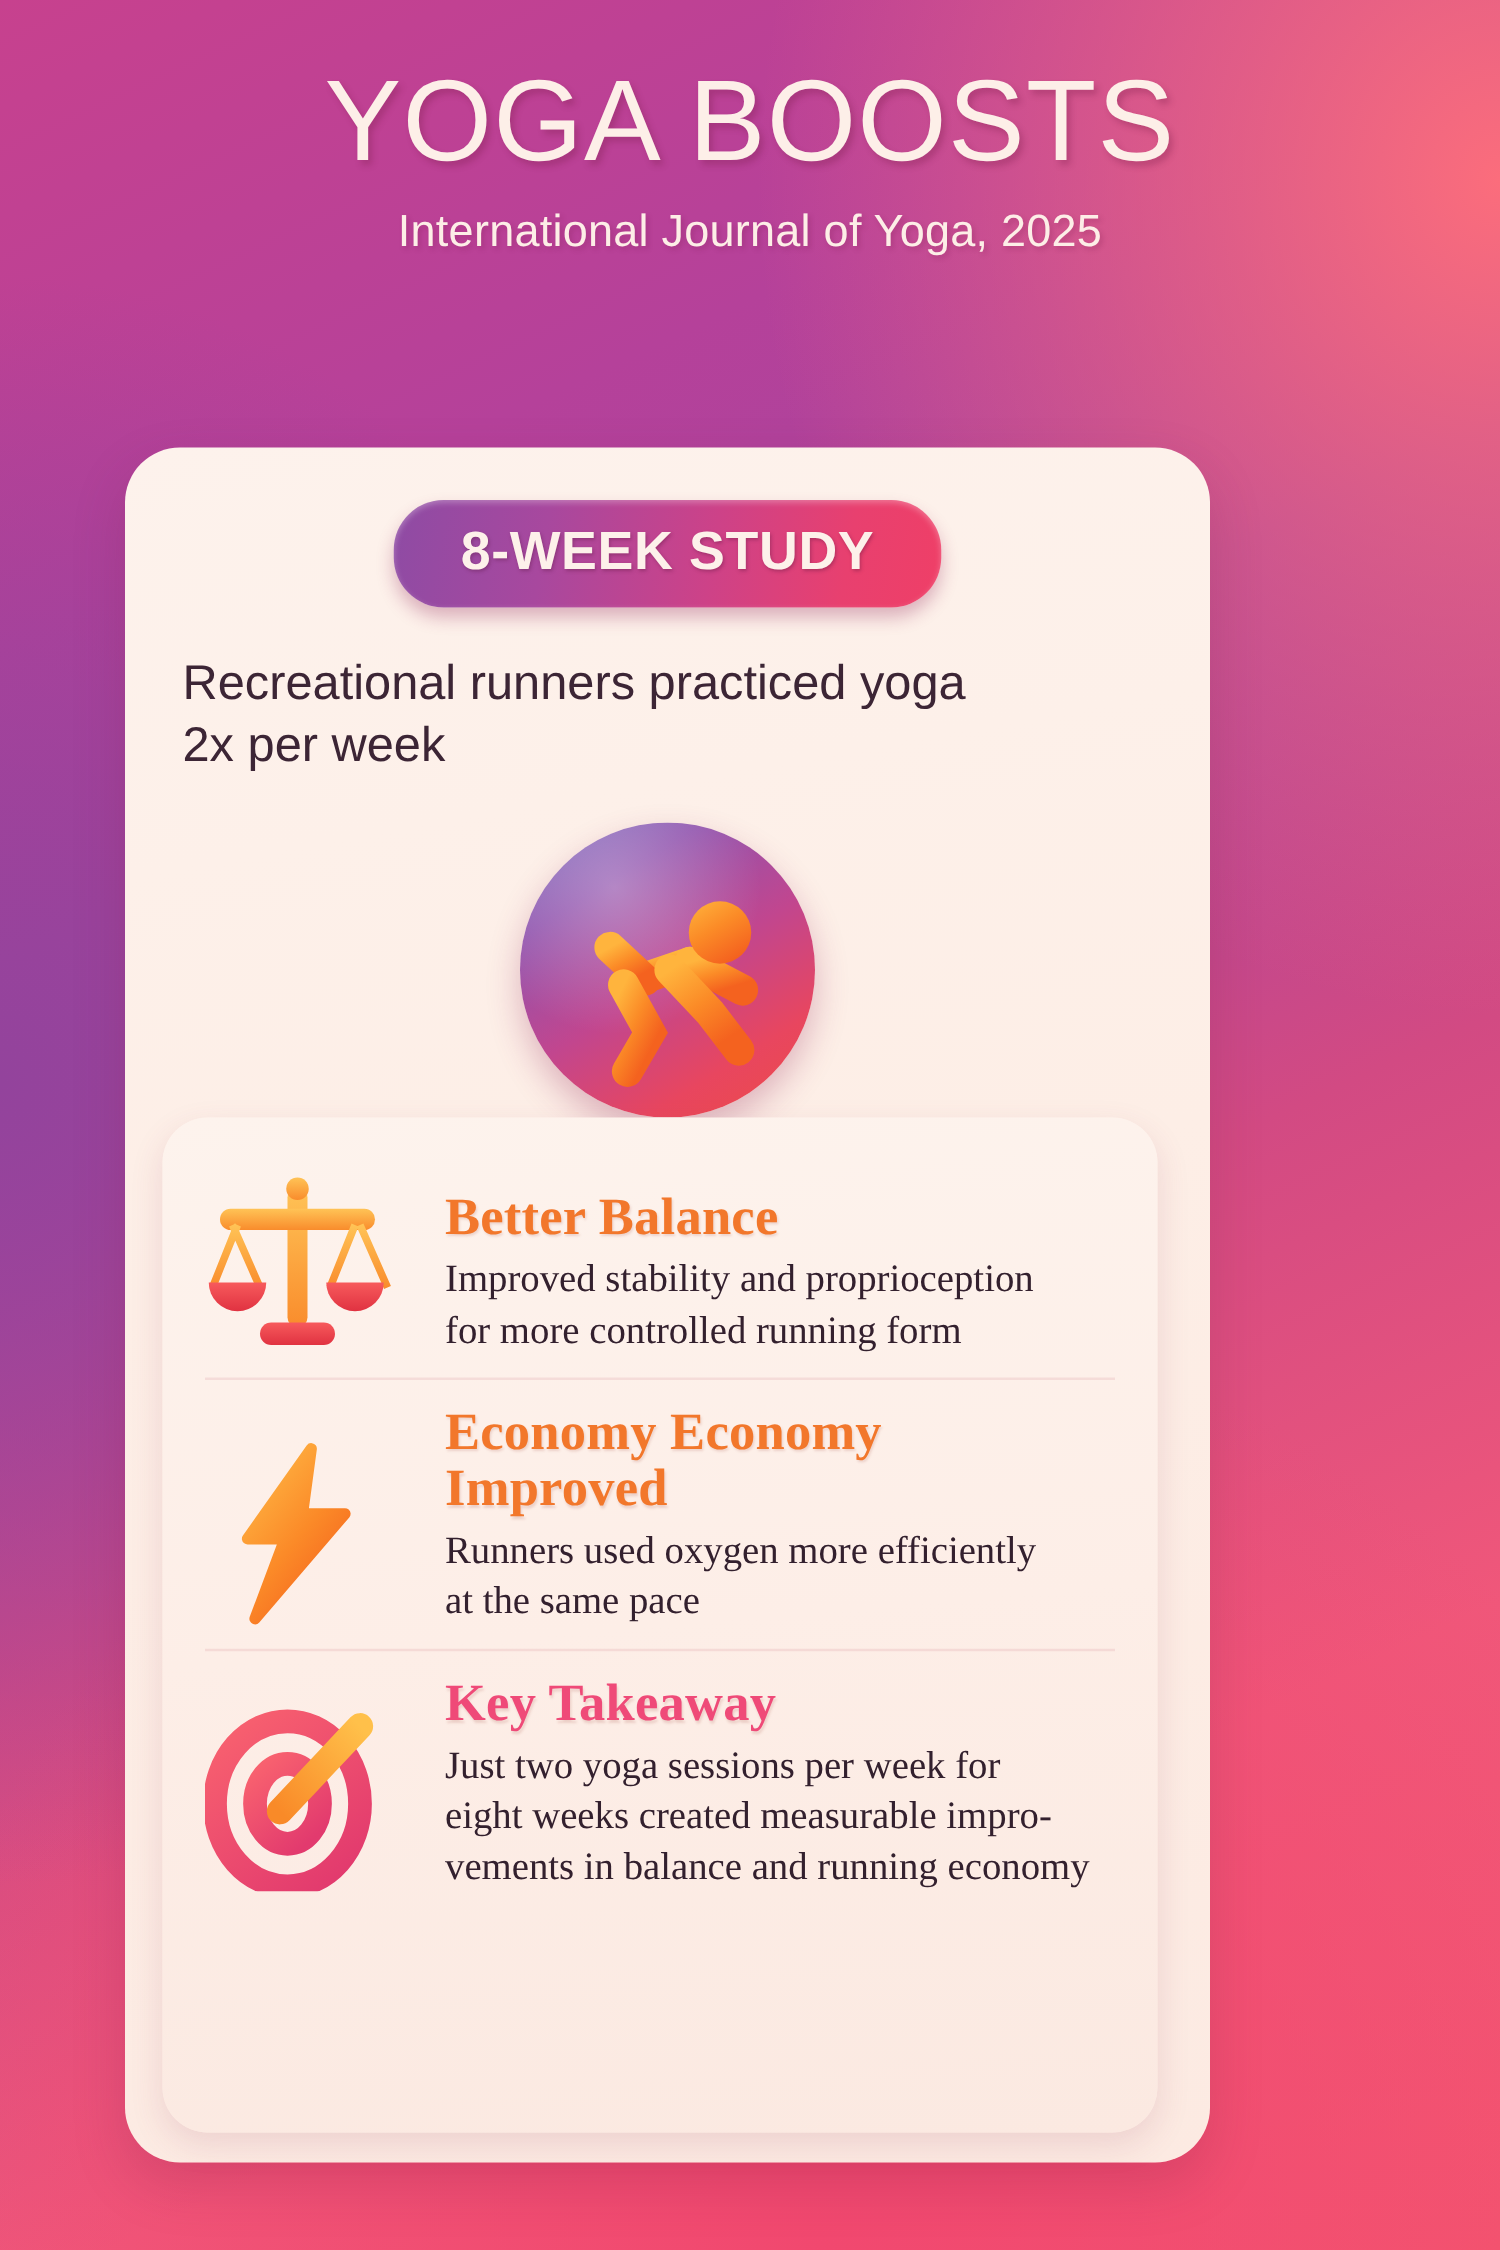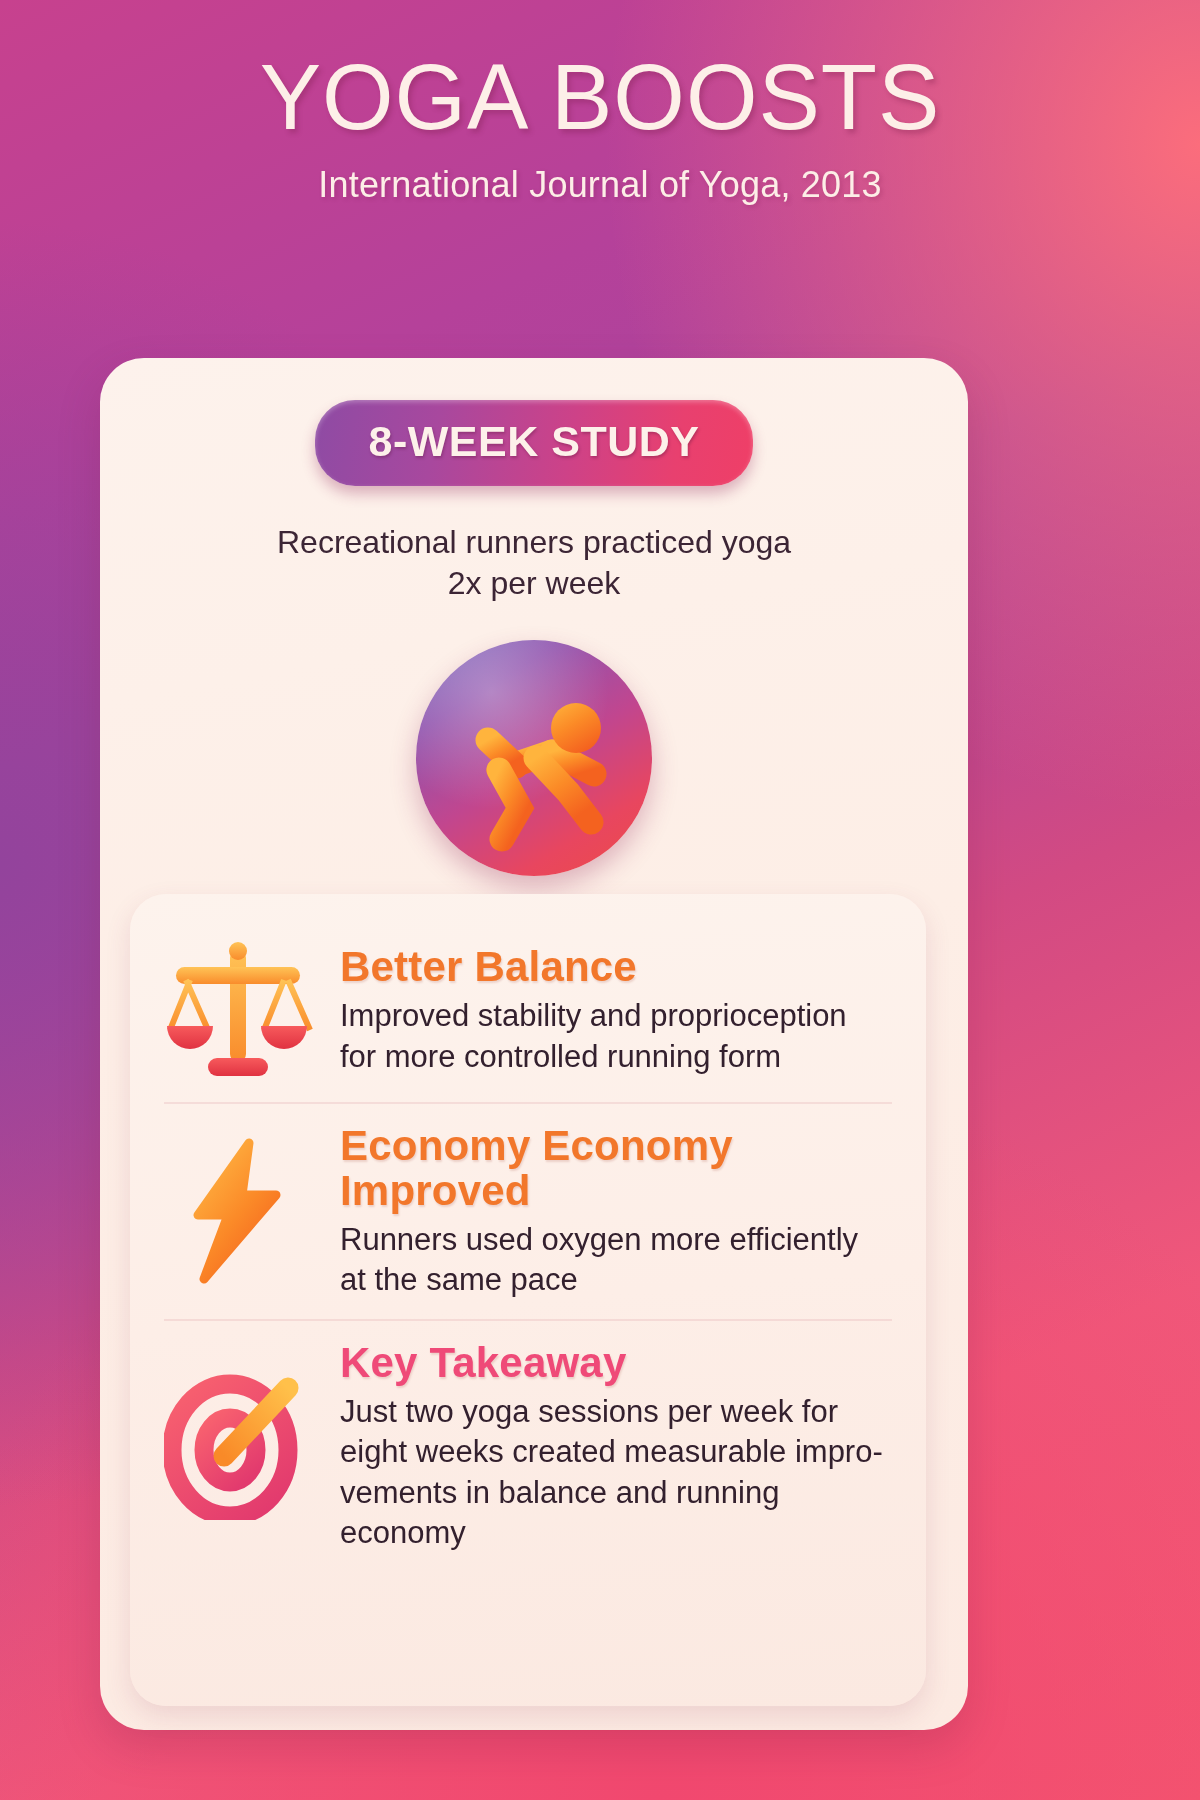--- a/index.html
+++ b/index.html
@@ -44,22 +44,22 @@
   .badge {
     display:inline-block; padding:17px 54px 20px;
     border-radius:40px;
     background:linear-gradient(100deg,#8e4ba4 0%,#a8489e 28%,#cd4288 58%,#e8406f 82%,#ef3f67 100%);
     color:#fdf1ea; font-size:43px; font-weight:bold; letter-spacing:0.5px;
     box-shadow:0 8px 14px rgba(150,40,90,0.32), inset 0 2px 5px rgba(255,255,255,0.30);
     text-shadow:1px 2px 3px rgba(90,20,60,0.35);
   }
 
   .intro {
-    margin-top:36px; text-align:center;
-    font-size:32px; line-height:1.28; color:#3c2535;
+    margin-top:36px; text-align:left;
+    font-size:39px; line-height:1.28; color:#3c2535;padding-left:46px;
   }
 
   
   .medallion-wrap { text-align:center; margin-top:36px; }
   .medallion {
     position:relative; display:inline-block; width:236px; height:236px;
     border-radius:50%;
     background:
       radial-gradient(circle at 32% 22%, rgba(255,255,255,0.30) 0%, rgba(255,255,255,0) 48%),
       linear-gradient(148deg,#7c6fc0 0%,#9154ae 24%,#c1468f 52%,#e8465f 78%,#ee4b47 100%);
@@ -68,38 +68,38 @@
   .medallion svg { position:absolute; left:0; top:0; }
 
   
   .list-card {
     position:absolute; left:30px; top:536px; width:796px; height:812px;
     background:linear-gradient(175deg,#fdf3ed 0%,#fdeee7 50%,#fbe9e1 100%);
     border-radius:36px;
     box-shadow:0 10px 26px rgba(150,60,95,0.14);
     padding:24px 34px;
   }
-  .row { display:flex; align-items:center; gap:26px; padding:16px 0 18px; }
+  .row { display:flex; align-items:flex-end; gap:42px; padding:16px 0 18px;font-family:Liberation Serif, serif; }
   .row + .row { border-top:2px solid rgba(215,140,150,0.20); }
   .row-icon { flex:0 0 150px; height:150px; position:relative; }
   .row-icon svg { display:block; }
   .row-body { flex:1; padding-top:4px; }
   .row-title {
     font-size:42px; font-weight:bold; line-height:1.06;
     margin-bottom:7px; letter-spacing:0.2px;
     text-shadow:1px 2px 2px rgba(160,70,60,0.18);
   }
   .row-desc { font-size:31px; line-height:1.30; color:#33202e; }
 </style>
 </head>
 <body>
 
 <div class="header">
   <div class="title-1">YOGA BOOSTS</div>
-  <div class="subtitle">International Journal of Yoga, 2013</div>
+  <div class="subtitle">International Journal of Yoga, 2025</div>
 </div>
 
 <div class="card">
 
   <div class="badge-wrap">
     <span class="badge">8-WEEK STUDY</span>
   </div>
 
   <div class="intro">
     <div>Recreational runners practiced yoga</div>

